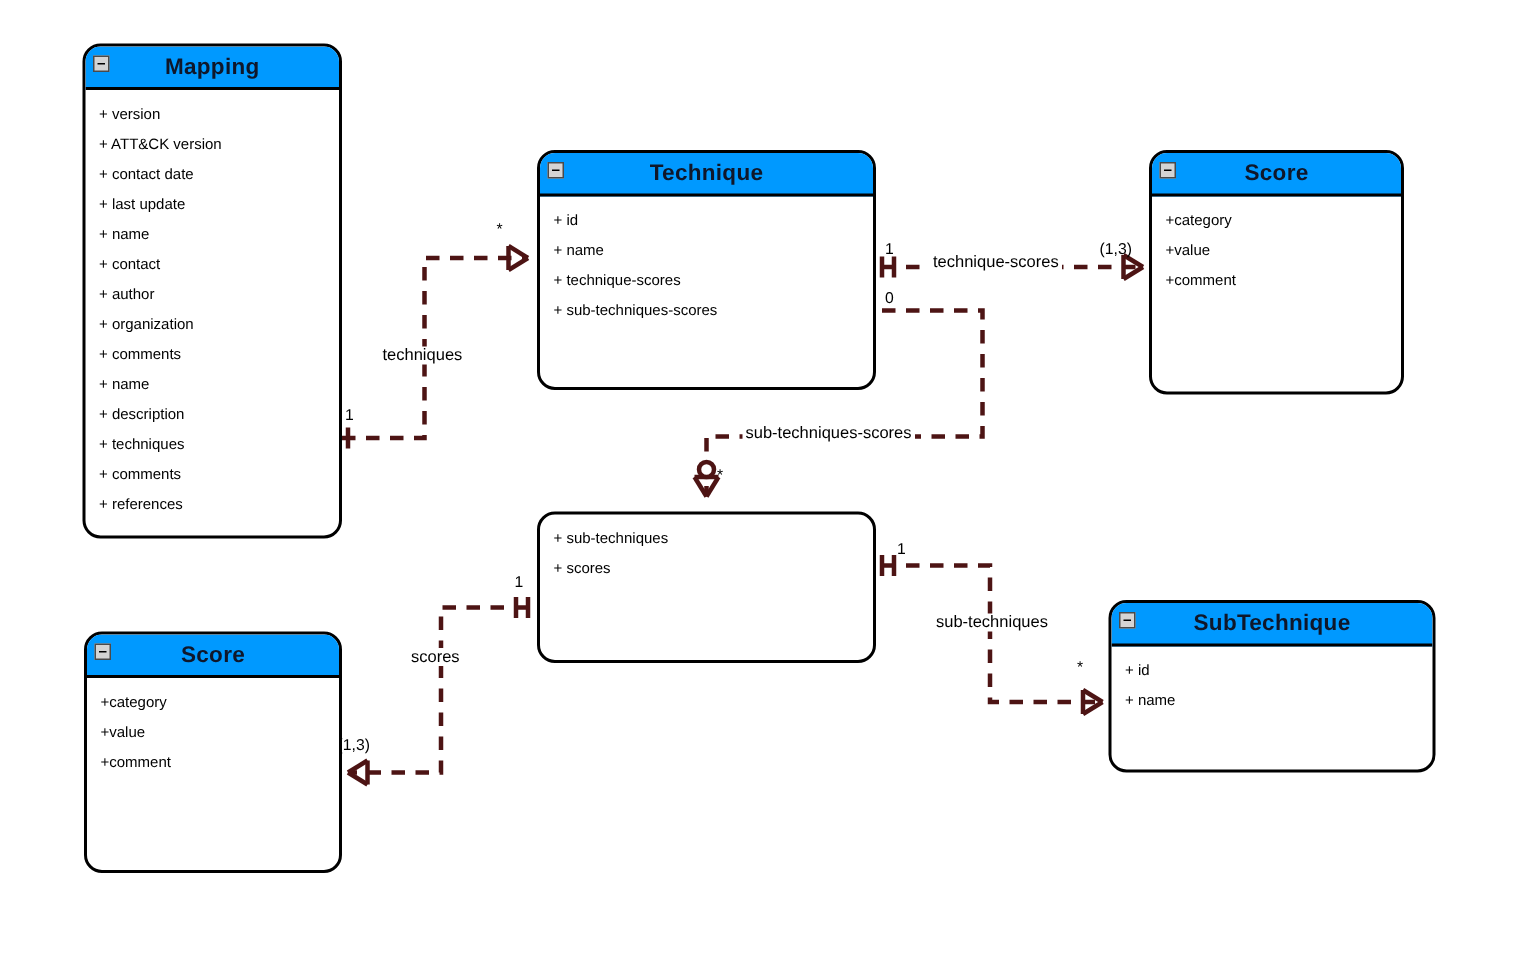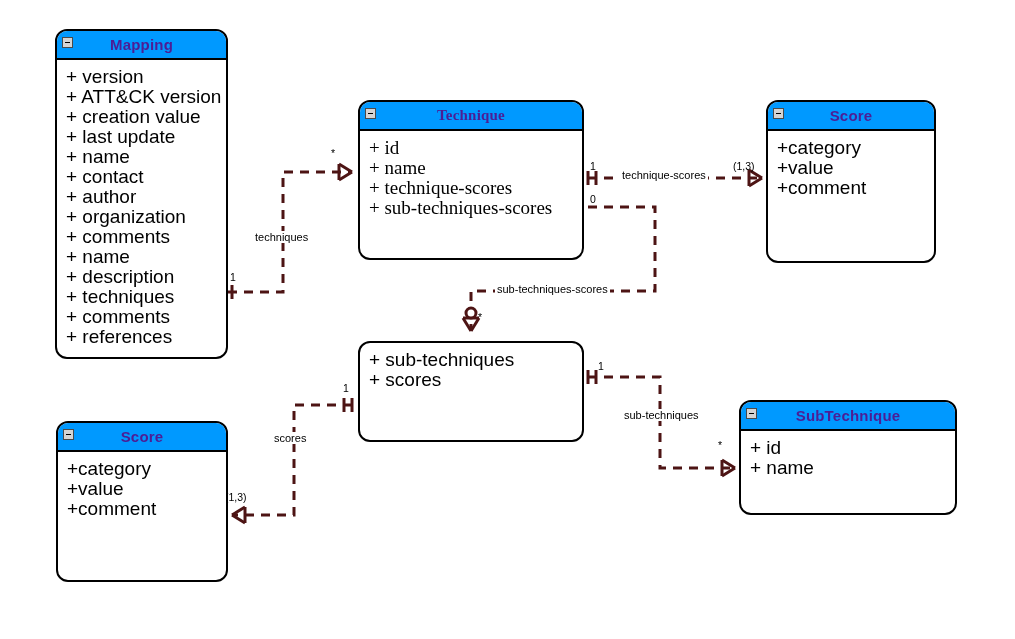--- a/index.html
+++ b/index.html
@@ -36,21 +36,21 @@
   .uml-header {
     position: relative;
     height: 27px;
     background: #0099ff;
     border-bottom: 2px solid #000000;
     display: flex;
     align-items: center;
     justify-content: center;
   }
   .uml-title {
-    color: #4c1d95;
+    color: #0f172a;
     font-size: 15px;
     font-weight: bold;
     letter-spacing: 0.2px;
     text-align: center;
     line-height: 1;
   }
   .collapse-icon {
     position: absolute;
     left: 5px;
     top: 6px;
@@ -66,21 +66,21 @@
     left: 2px;
     top: 4px;
     width: 5px;
     height: 1px;
     background: #000000;
   }
   .uml-body {
     padding: 7px 9px 6px 9px;
   }
   .attr {
-    font-size: 19px;
+    font-size: 10px;
     color: #000000;
     line-height: 20px;
     white-space: nowrap;
   }
   .edge-label {
     position: absolute;
     font-size: 11px;
     color: #000000;
     white-space: nowrap;
     background: #ffffff;
@@ -190,36 +190,36 @@
   <div class="mult-label" style="left:225px; top:492px;">(1,3)</div>
 
   <div class="uml-class" style="left:55px; top:29px; width:173px; height:330px;">
     <div class="uml-header">
       <span class="collapse-icon"></span>
       <span class="uml-title">Mapping</span>
     </div>
     <div class="uml-body">
       <div class="attr">+ version</div>
       <div class="attr">+ ATT&amp;CK version</div>
-      <div class="attr">+ creation value</div>
+      <div class="attr">+ contact date</div>
       <div class="attr">+ last update</div>
       <div class="attr">+ name</div>
       <div class="attr">+ contact</div>
       <div class="attr">+ author</div>
       <div class="attr">+ organization</div>
       <div class="attr">+ comments</div>
       <div class="attr">+ name</div>
       <div class="attr">+ description</div>
       <div class="attr">+ techniques</div>
       <div class="attr">+ comments</div>
       <div class="attr">+ references</div>
     </div>
   </div>
 
-  <div class="uml-class" style="left:358px; top:100px; width:226px; height:160px;font-family:Liberation Serif, serif;">
+  <div class="uml-class" style="left:358px; top:100px; width:226px; height:160px;">
     <div class="uml-header">
       <span class="collapse-icon"></span>
       <span class="uml-title">Technique</span>
     </div>
     <div class="uml-body">
       <div class="attr">+ id</div>
       <div class="attr">+ name</div>
       <div class="attr">+ technique-scores</div>
       <div class="attr">+ sub-techniques-scores</div>
     </div>

